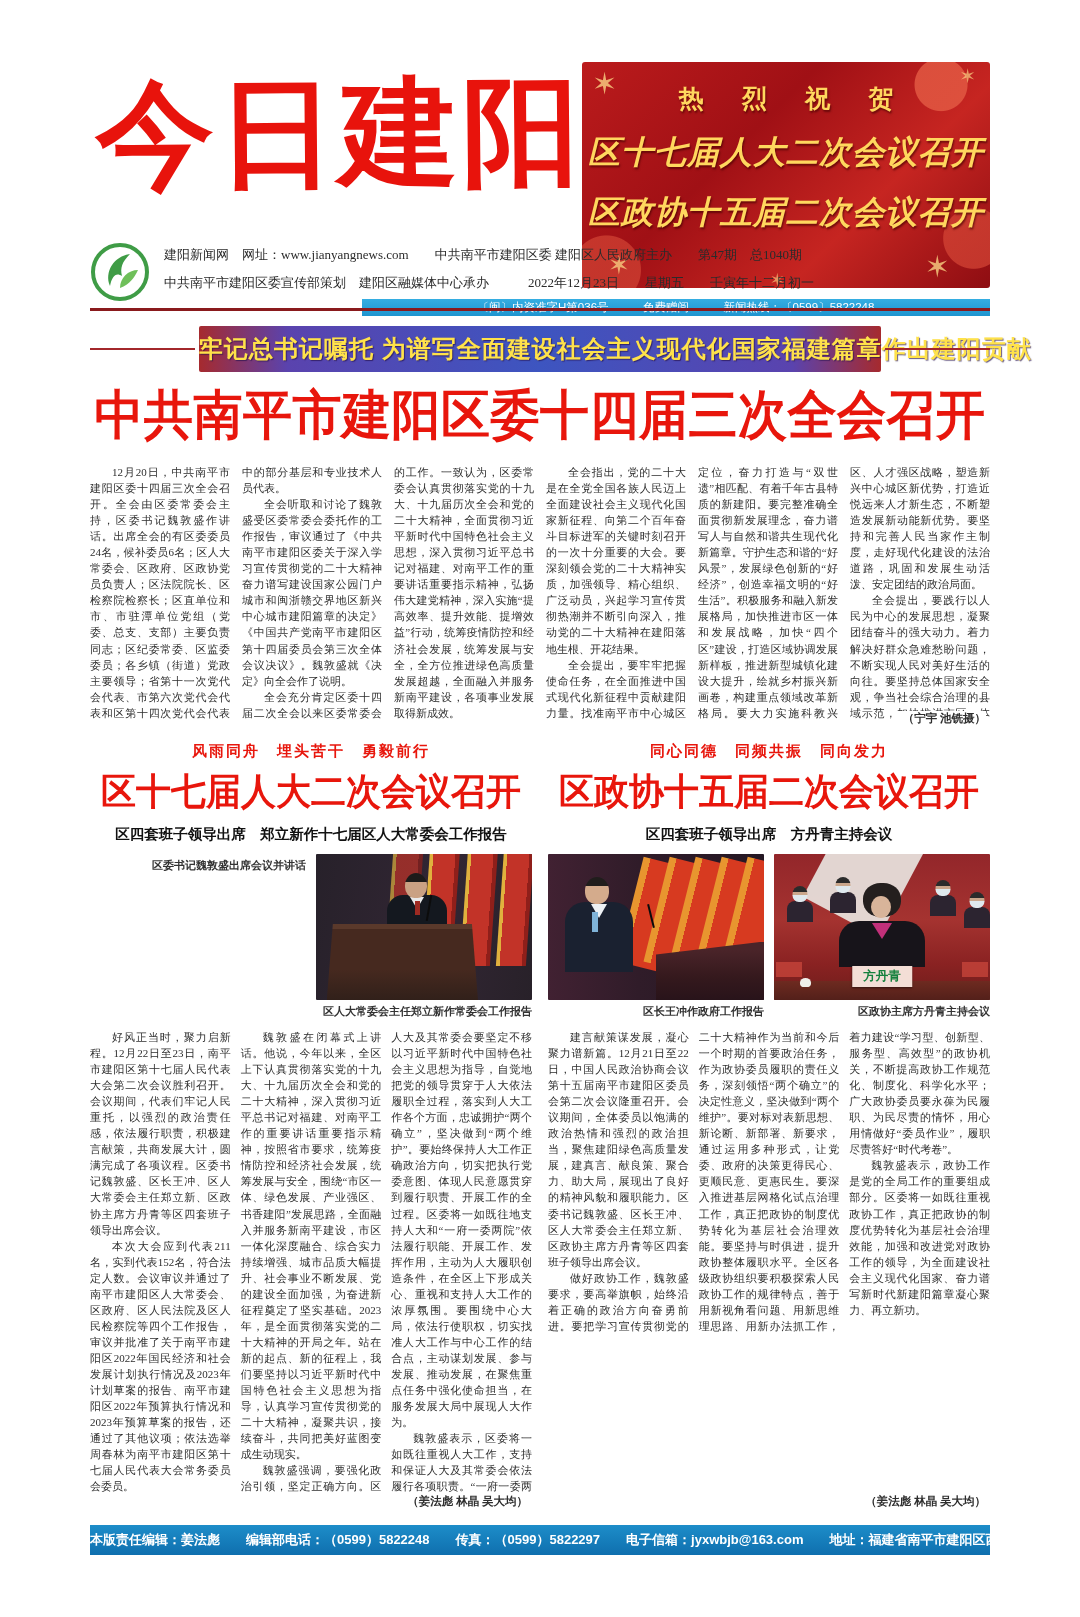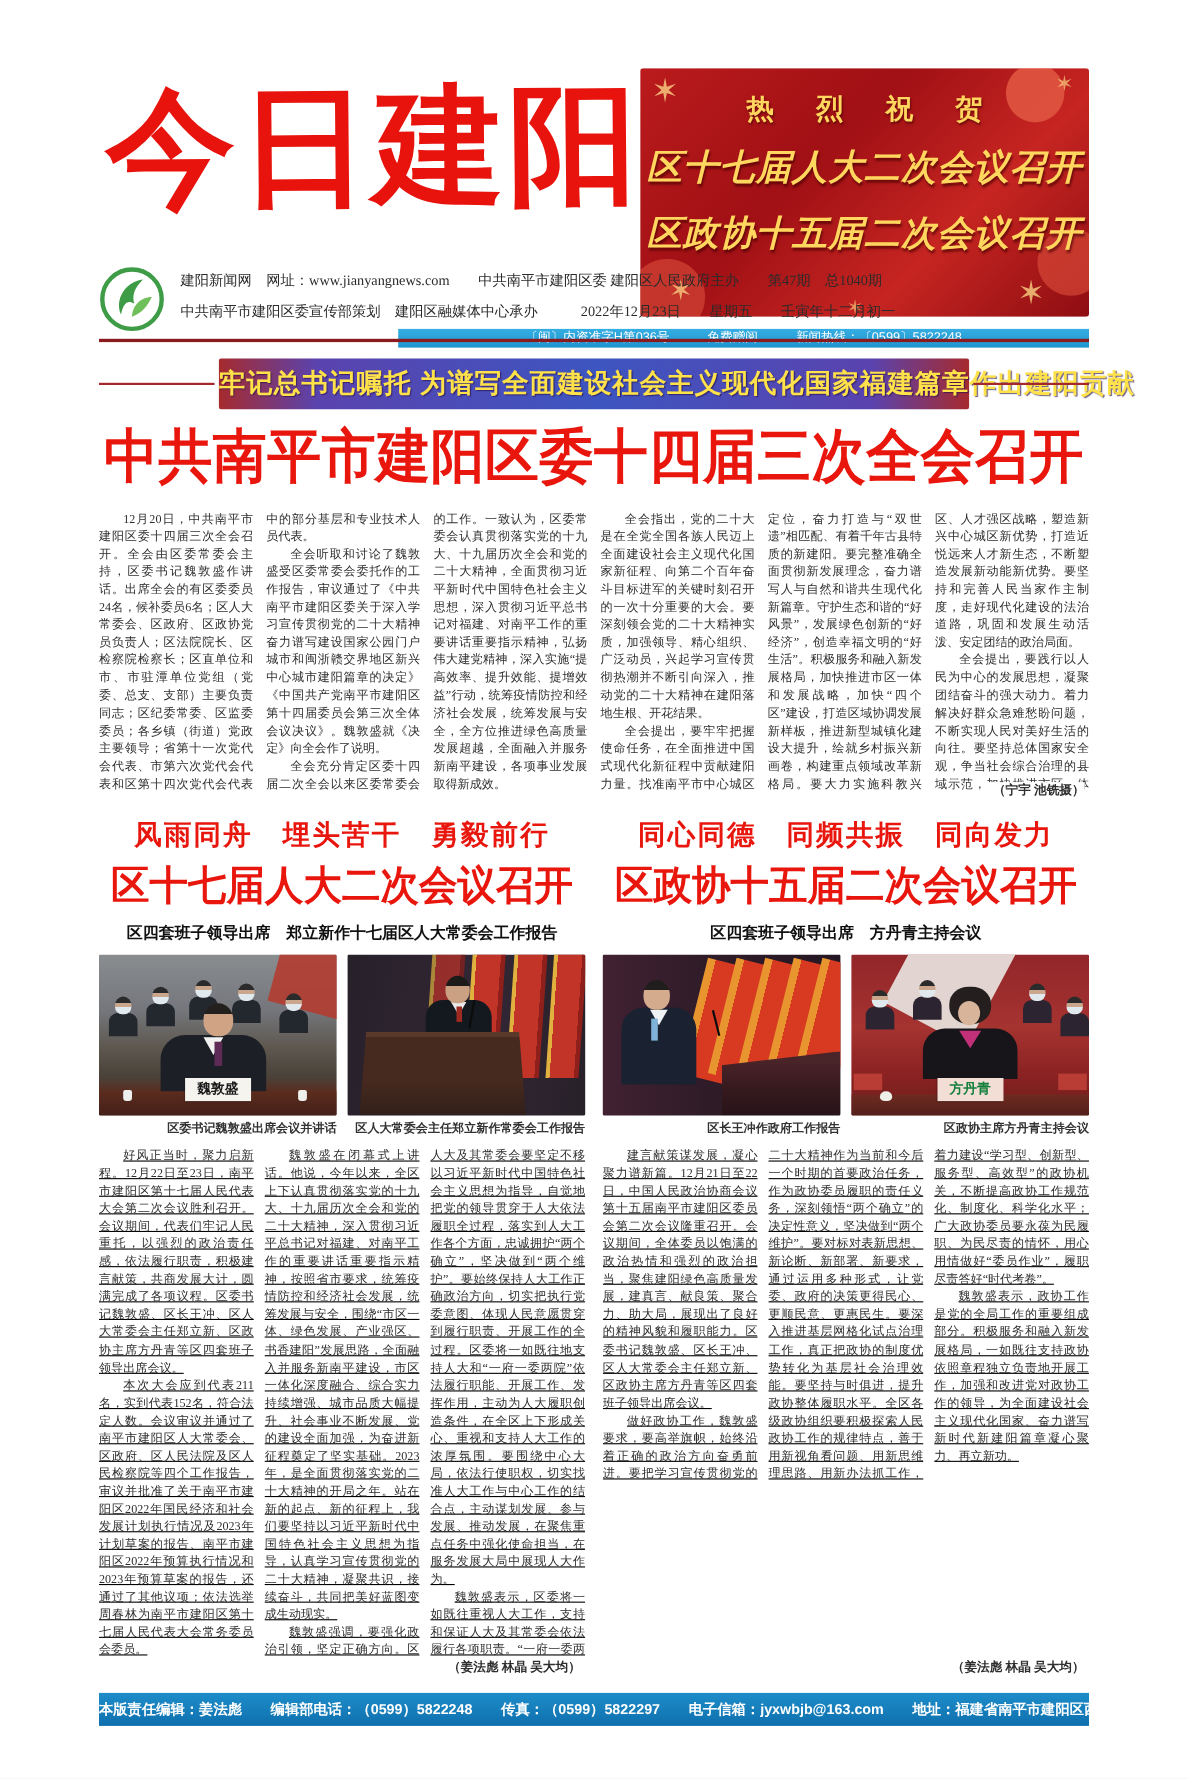--- a/index.html
+++ b/index.html
@@ -56,31 +56,31 @@
   
   .cols p { text-indent:2em; text-align:justify; font-size:11px; line-height:1.46; color:#2e2e2e; }
   .main-body { position:relative; margin-top:18px; height:262px; overflow:hidden; }
   .cols6 { column-count:6; column-gap:12px; height:262px; }
   .byline { position:absolute; right:4px; bottom:0; background:#fff; padding-left:10px;
     font-size:11.5px; font-weight:bold; color:#2e2e2e; }
 
   
   .subs { display:flex; gap:16px; margin-top:16px; }
   .sub { width:442px; position:relative; }
-  .kicker { text-align:center; font-size:25px; font-weight:bold; color:#e8160c; letter-spacing:2px; }
+  .kicker { text-align:center; font-size:15px; font-weight:bold; color:#e8160c; letter-spacing:2px; }
   .sub-headline { text-align:center; font-size:35px; font-weight:900; color:#e8160c; margin-top:7px;
     font-family:"Liberation Sans","DejaVu Sans",sans-serif; white-space:nowrap; transform:scaleY(1.05); }
   .deck { text-align:center; font-size:14.5px; font-weight:bold; color:#111; margin-top:10px; white-space:nowrap; }
   .photo-row { display:flex; gap:10px; margin-top:10px; }
   .photo-row figure { width:216px; }
   .photo { position:relative; width:216px; height:146px; overflow:hidden; border-radius:1px; }
   .photo i, .photo b { position:absolute; display:block; }
   figcaption { text-align:right; font-size:11px; color:#333; margin-top:4px; font-weight:bold; }
   .sub-body { position:relative; margin-top:10px; height:480px; overflow:hidden; }
-  .cols3 { column-count:3; column-gap:10px; height:480px;text-decoration:underline; }
+  .cols3 { column-count:3; column-gap:10px; height:480px; }
 
   
   .pa { background:linear-gradient(180deg,#8a8d90 0%,#74767b 35%,#5d574f 58%,#4a4239 76%,#583023 84%,#4c2a1e 100%); }
   .pa-flag { top:-10px; right:-16px; width:72px; height:62px; background:#b23c31; transform:rotate(15deg); opacity:.9; }
   .pp { width:26px; height:36px; }
   .pp::before { content:""; position:absolute; bottom:0; width:100%; height:21px; border-radius:8px 8px 0 0; background:#23272e; }
   .pp::after { content:""; position:absolute; left:50%; transform:translateX(-50%); top:0; width:15px; height:16px;
     border-radius:50% 50% 42% 42%;
     background:linear-gradient(180deg,#2b2b2b 0 36%,#caa78c 36% 58%,#dfe9ee 58% 100%); }
   .pa .s1{left:4%;top:26%;} .pa .s2{left:20%;top:20%;} .pa .s3{left:56%;top:18%;} .pa .s4{left:76%;top:24%;} .pa .s5{left:38%;top:16%;}
@@ -203,35 +203,20 @@
 
   <section class="subs">
 
     <article class="sub">
       <div class="kicker">风雨同舟　埋头苦干　勇毅前行</div>
       <h3 class="sub-headline">区十七届人大二次会议召开</h3>
       <div class="deck">区四套班子领导出席　郑立新作十七届区人大常委会工作报告</div>
 
       <div class="photo-row">
         <figure>
-          <div class="photo pa">
-            <i class="pa-flag"></i>
-            <i class="pp s1"></i>
-            <i class="pp s2"></i>
-            <i class="pp s5"></i>
-            <i class="pp s3"></i>
-            <i class="pp s4"></i>
-            <i class="pa-man-body"></i>
-            <i class="pa-man-head"></i>
-            <i class="pa-tie"></i>
-            <i class="pa-table"></i>
-            <i class="cup c1"></i>
-            <i class="cup c2"></i>
-            <b class="namecard">魏敦盛</b>
-          </div>
           <figcaption>区委书记魏敦盛出席会议并讲话</figcaption>
         </figure>
         <figure>
           <div class="photo pb">
             <i class="flag f0"></i>
             <i class="flag f1"></i>
             <i class="flag f2"></i>
             <i class="flag f3"></i>
             <i class="pb-body"></i>
             <i class="pb-head"></i>
@@ -293,21 +278,21 @@
             <b class="namecard">方丹青</b>
           </div>
           <figcaption>区政协主席方丹青主持会议</figcaption>
         </figure>
       </div>
 
       <div class="sub-body">
         <div class="cols cols3">
             <p>建言献策谋发展，凝心聚力谱新篇。12月21日至22日，中国人民政治协商会议第十五届南平市建阳区委员会第二次会议隆重召开。会议期间，全体委员以饱满的政治热情和强烈的政治担当，聚焦建阳绿色高质量发展，建真言、献良策、聚合力、助大局，展现出了良好的精神风貌和履职能力。区委书记魏敦盛、区长王冲、区人大常委会主任郑立新、区政协主席方丹青等区四套班子领导出席会议。</p>
             <p>做好政协工作，魏敦盛要求，要高举旗帜，始终沿着正确的政治方向奋勇前进。要把学习宣传贯彻党的二十大精神作为当前和今后一个时期的首要政治任务，作为政协委员履职的责任义务，深刻领悟“两个确立”的决定性意义，坚决做到“两个维护”。要对标对表新思想、新论断、新部署、新要求，通过运用多种形式，让党委、政府的决策更得民心、更顺民意、更惠民生。要深入推进基层网格化试点治理工作，真正把政协的制度优势转化为基层社会治理效能。要坚持与时俱进，提升政协整体履职水平。全区各级政协组织要积极探索人民政协工作的规律特点，善于用新视角看问题、用新思维理思路、用新办法抓工作，着力建设“学习型、创新型、服务型、高效型”的政协机关，不断提高政协工作规范化、制度化、科学化水平；广大政协委员要永葆为民履职、为民尽责的情怀，用心用情做好“委员作业”，履职尽责答好“时代考卷”。</p>
-            <p>魏敦盛表示，政协工作是党的全局工作的重要组成部分。积极服务和融入新发展格局，一如既往支持政协依照章程独立负责地开展工作，加强和改进党对政协工作的领导，为全面建设社会主义现代化国家、奋力谱写新时代新建阳篇章凝心聚力、再立新功。</p>
+            <p>魏敦盛表示，政协工作是党的全局工作的重要组成部分。区委将一如既往重视政协工作，真正把政协的制度优势转化为基层社会治理效能，加强和改进党对政协工作的领导，为全面建设社会主义现代化国家、奋力谱写新时代新建阳篇章凝心聚力、再立新功。</p>
           </div>
         <div class="byline">（姜法彪 林晶 吴大均）</div>
       </div>
     </article>
 
   </section>
 
   <footer class="footer-bar">本版责任编辑：姜法彪　　编辑部电话：（0599）5822248　　传真：（0599）5822297　　电子信箱：jyxwbjb@163.com　　地址：福建省南平市建阳区西桥北路5号</footer>
 
 </div>

